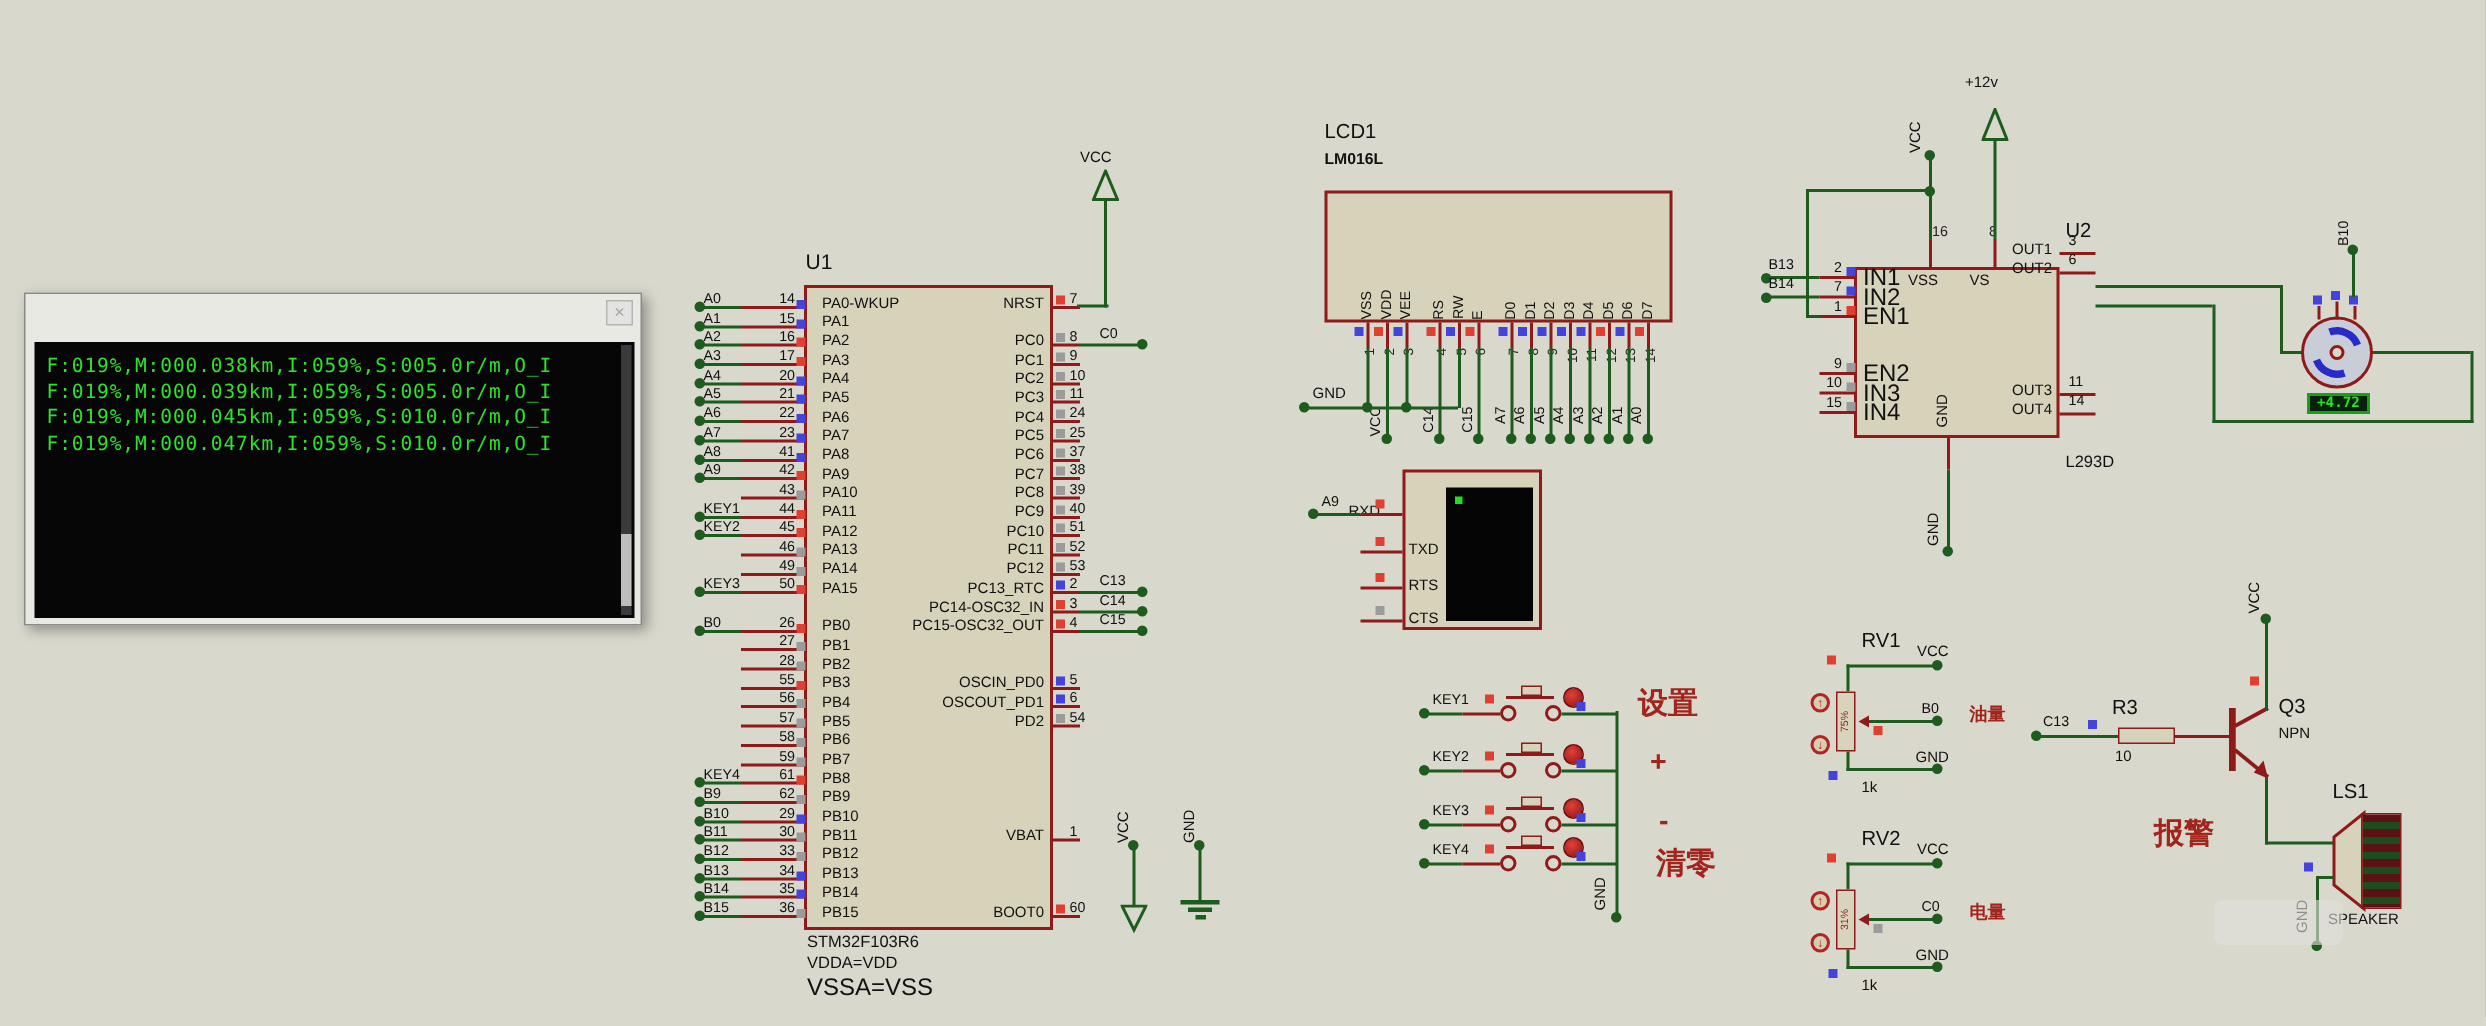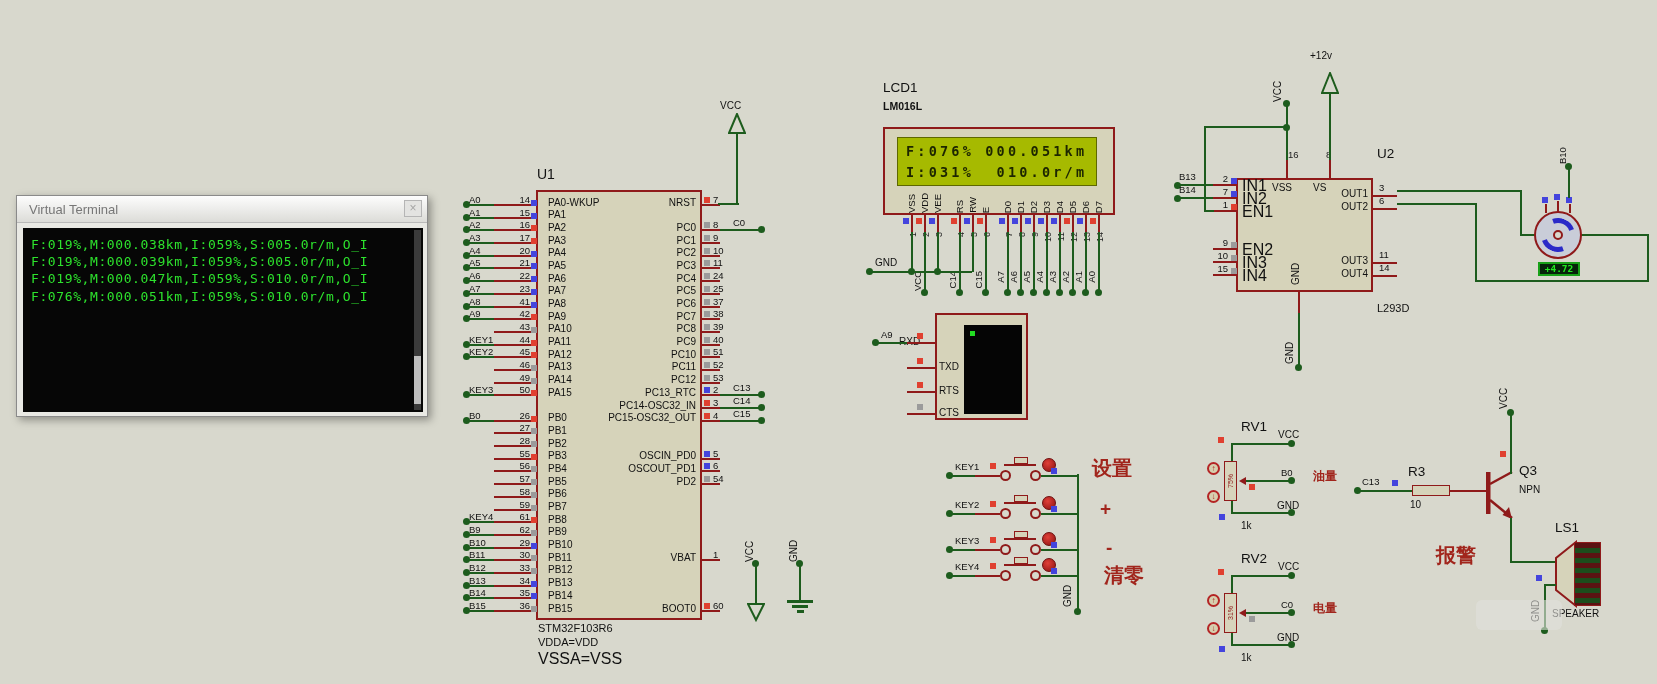--- a/index.html
+++ b/index.html
@@ -123,31 +123,28 @@
            background:repeating-linear-gradient(180deg,#5a1212 0 5px,#1c4d1c 5px 10px)}
   .watermark{position:absolute;left:1476px;top:600px;width:86px;height:30px;border-radius:6px;
              background:rgba(225,225,220,.6)}
 </style>
 </head>
 <body>
 
 <div id="scene">
 
   <div class="vtwin">
-    <div class="vttitle">
-      <span>Virtual Terminal</span>
-    </div>
     <div class="vtclose">×</div>
     <div class="vtscreen">
       <div class="tlines">
 
       <div class="tline">F:019%,M:000.038km,I:059%,S:005.0r/m,O_I</div>
           <div class="tline">F:019%,M:000.039km,I:059%,S:005.0r/m,O_I</div>
+          <div class="tline">F:019%,M:000.045km,I:059%,S:010.0r/m,O_I</div>
           <div class="tline">F:019%,M:000.047km,I:059%,S:010.0r/m,O_I</div>
-          <div class="tline">F:076%,M:000.051km,I:059%,S:010.0r/m,O_I</div>
         </div>
       <div class="vtsb">
         <div class="vtsbthumb"></div>
       </div>
     </div>
   </div>
 
   <div class="ref" style="left:537px;top:166px;font-size:14px">U1</div>
   <div class="cmp" style="left:536px;top:190px;width:166px;height:430px"></div>
   <div class="abs" style="left:464px;top:196px;width:240px">
@@ -752,24 +749,20 @@
   <div class="nl vt" style="left:788px;top:532px;height:30px;font-size:10px">GND</div>
   <div class="dot" style="left:796px;top:560px"></div>
   <div class="wv" style="left:799px;top:565px;height:36px"></div>
   <div class="wh" style="left:787px;top:600px;width:26px;height:3px"></div>
   <div class="wh" style="left:792px;top:605px;width:16px;height:3px"></div>
   <div class="wh" style="left:797px;top:610px;width:7px;height:3px"></div>
 
   <div class="ref" style="left:883px;top:80px">LCD1</div>
   <div class="sub" style="left:883px;top:100px">LM016L</div>
   <div class="cmp" style="left:883px;top:127px;width:232px;height:88px"></div>
-  <div class="lcdscreen">
-    <div>F:076% 000.051km</div>
-    <div>I:031%  010.0r/m</div>
-  </div>
   <div class="lcdlblrow">
 
   <span class="lcdlbl vt" data-gap="0">VSS</span>
       <span class="lcdlbl vt" data-gap="0">VDD</span>
       <span class="lcdlbl vt" data-gap="0">VEE</span>
       <span class="lcdlbl vt" data-gap="1">RS</span>
       <span class="lcdlbl vt" data-gap="0">RW</span>
       <span class="lcdlbl vt" data-gap="0">E</span>
       <span class="lcdlbl vt" data-gap="1">D0</span>
       <span class="lcdlbl vt" data-gap="0">D1</span>
@@ -1057,21 +1050,21 @@
 
       <div class="u2lrow" data-net="">
 
         <span class="net"></span>
         <span class="stub"></span>
         <span class="num">15</span>
         <span class="pb box" data-c="g"></span>
         <span class="nm">IN4</span>
       </div>
     </div>
-  <div class="abs" style="left:1300px;top:190px">
+  <div class="abs" style="left:1300px;top:163px">
 
       <div class="u2rrow">
         <span class="nm">OUT1</span>
         <span class="stub"></span>
         <span class="num">3</span>
       </div>
 
       <div class="u2rrow">
         <span class="nm">OUT2</span>
         <span class="stub"></span>

